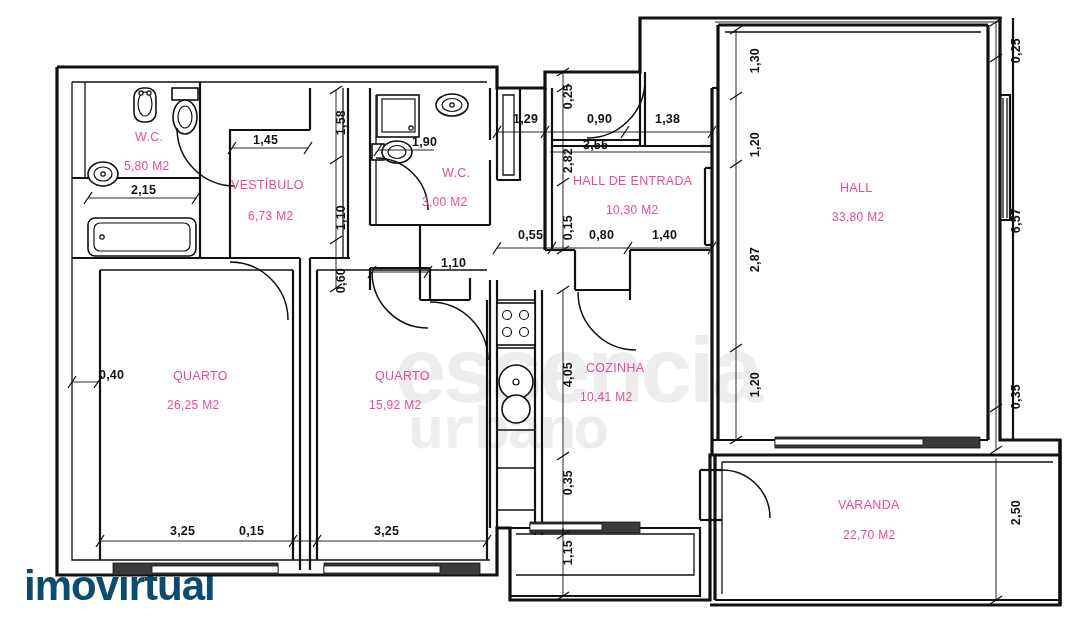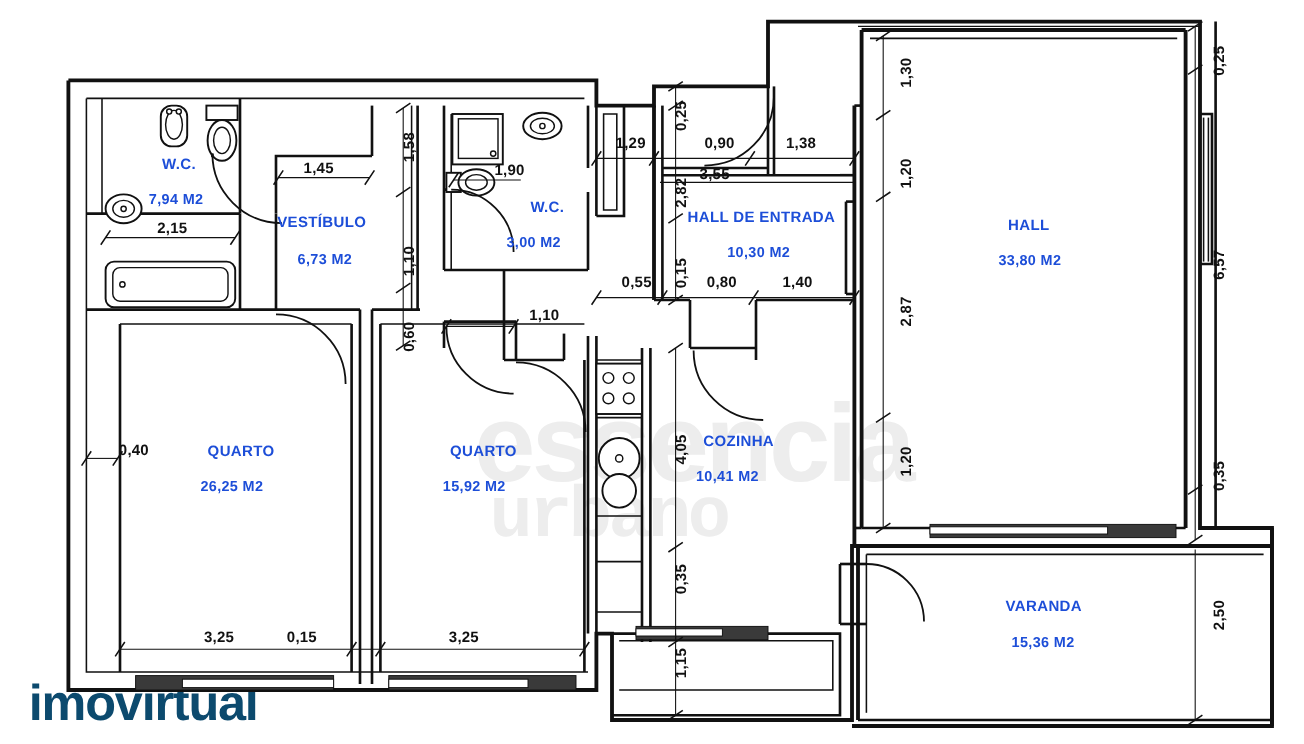--- a/index.html
+++ b/index.html
@@ -10,21 +10,21 @@
   .w3{stroke-width:3.2;}
   .w2{stroke-width:2.2;}
   .w1{stroke-width:1.3;}
   .fix{stroke:#111;fill:#fff;stroke-width:1.6;}
   .fix2{stroke:#111;fill:#fff;stroke-width:1.2;}
   .swing{stroke:#111;fill:none;stroke-width:1.5;}
   .dim{stroke:#111;fill:none;stroke-width:0.9;}
   .tick{stroke:#111;stroke-width:1.3;}
   .shut{fill:#3a3a3a;stroke:#111;stroke-width:0.8;}
   .glass{fill:#ffffff;stroke:#111;stroke-width:0.8;}
-  .lbl{position:absolute;color:#1d4ed8;font-weight:bold;white-space:nowrap;
+  .lbl{position:absolute;color:#ec4899;font-weight:normal;white-space:nowrap;
        font-family:"Liberation Sans",sans-serif;letter-spacing:.3px;}
   .name{font-size:12.5px;}
   .area{font-size:12px;}
   .dimtx{position:absolute;color:#111;font-size:12.5px;font-weight:bold;
          font-family:"Liberation Sans",sans-serif;white-space:nowrap;letter-spacing:.2px;}
   .vert{transform-origin:0 0;}
   .wm{position:absolute;color:#ededed;font-weight:bold;pointer-events:none;
       font-family:"Liberation Sans",sans-serif;white-space:nowrap;}
   .wm1{font-size:92px;left:395px;top:318px;letter-spacing:-3px;}
   .wm2{font-size:60px;left:408px;top:398px;letter-spacing:-3px;font-family:Liberation Mono, monospace;}
@@ -280,21 +280,21 @@
 
     <path class="dim" d="M996,458 L996,600"></path>
     <path class="tick" d="M990,604 L1002,596"></path>
 
     <path class="dim" d="M715,22 L1000,22"></path>
     <path class="dim" d="M84,20 L84,70" opacity="0"></path>
 
   </svg>
 
   <div class="lbl name" style="left:135px;top:130px">W.C.</div>
-  <div class="lbl area" style="left:124px;top:159px">7,94 M2</div>
+  <div class="lbl area" style="left:124px;top:159px">5,80 M2</div>
 
   <div class="lbl name" style="left:231px;top:178px">VESTÍBULO</div>
   <div class="lbl area" style="left:248px;top:209px">6,73 M2</div>
 
   <div class="lbl name" style="left:442px;top:166px">W.C.</div>
   <div class="lbl area" style="left:422px;top:195px">3,00 M2</div>
 
   <div class="lbl name" style="left:573px;top:174px">HALL DE ENTRADA</div>
   <div class="lbl area" style="left:606px;top:203px">10,30 M2</div>
 
@@ -304,21 +304,21 @@
   <div class="lbl name" style="left:173px;top:369px">QUARTO</div>
   <div class="lbl area" style="left:167px;top:398px">26,25 M2</div>
 
   <div class="lbl name" style="left:375px;top:369px">QUARTO</div>
   <div class="lbl area" style="left:369px;top:398px">15,92 M2</div>
 
   <div class="lbl name" style="left:586px;top:361px">COZINHA</div>
   <div class="lbl area" style="left:580px;top:390px">10,41 M2</div>
 
   <div class="lbl name" style="left:838px;top:498px">VARANDA</div>
-  <div class="lbl area" style="left:843px;top:528px">15,36 M2</div>
+  <div class="lbl area" style="left:843px;top:528px">22,70 M2</div>
 
   <div class="dimtx" style="left:131px;top:183px">2,15</div>
   <div class="dimtx" style="left:253px;top:133px">1,45</div>
   <div class="dimtx" style="left:412px;top:135px">1,90</div>
   <div class="dimtx" style="left:441px;top:256px">1,10</div>
   <div class="dimtx" style="left:513px;top:112px">1,29</div>
   <div class="dimtx" style="left:587px;top:112px">0,90</div>
   <div class="dimtx" style="left:583px;top:138px">3,55</div>
   <div class="dimtx" style="left:655px;top:112px">1,38</div>
   <div class="dimtx" style="left:518px;top:228px">0,55</div>

